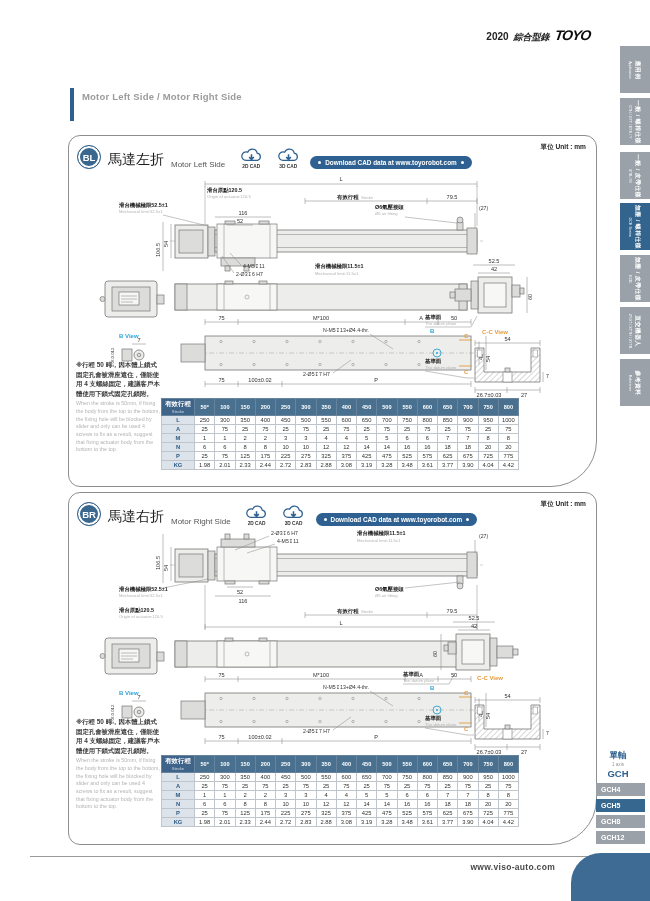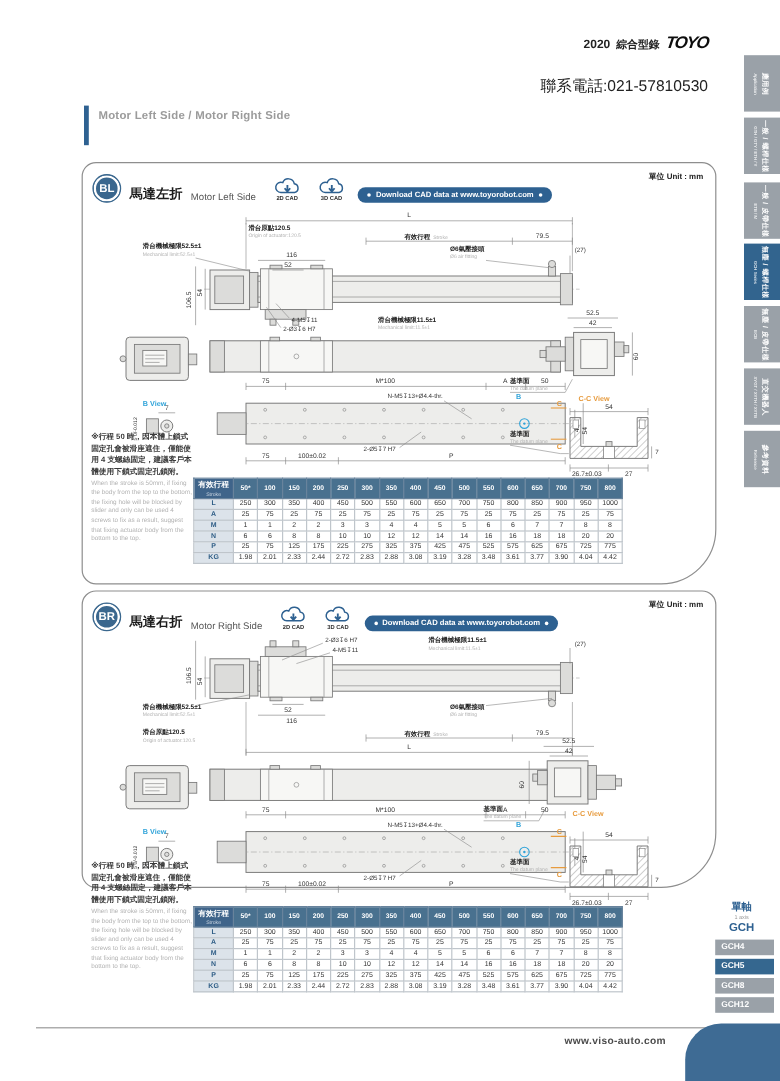--- a/index.html
+++ b/index.html
@@ -1,34 +1,34 @@
 <!DOCTYPE html>
 <html><head>
 <meta charset="utf-8">
 <style>
   html,body{margin:0;padding:0;background:#e8e8e8;}
   .page{position:relative;width:650px;height:901px;background:#fff;overflow:hidden;
         font-family:"Liberation Sans","DejaVu Sans",sans-serif;color:#222;}
   
   .brandline{position:absolute;top:27px;right:60px;display:flex;align-items:baseline;gap:5px;}
   .cat-year{font-size:10px;font-weight:bold;color:#222;}
-  .cat-label{font-size:9px;font-weight:bold;color:#222;}
+  .cat-label{font-size:9px;font-weight:bold;color:#222;font-style:italic;}
   .toyo{font-size:14px;font-weight:900;font-style:italic;letter-spacing:-1px;color:#0d0d0d;transform:skewX(-8deg);}
   .phone{position:absolute;top:63px;right:60px;font-size:13px;color:#222;}
   .titleblock{position:absolute;top:88px;left:70px;display:flex;gap:8px;}
   .tbar{width:4px;height:33px;background:#2e6191;}
   .h1{font-size:16px;font-weight:bold;color:#111;letter-spacing:1.5px;line-height:1.1;}
   .sub{font-size:9.5px;font-weight:bold;color:#9b9b9b;margin-top:3px;letter-spacing:.2px;}
   
   .panel{position:absolute;left:68px;width:529px;background:#fff;border:1.5px solid #8e8e8e;
          border-radius:12px 12px 46px 12px;box-sizing:border-box;}
   .panel-head{position:absolute;top:5px;left:8px;right:10px;height:28px;display:flex;align-items:flex-end;gap:7px;}
   .badge{width:22px;height:22px;border-radius:50%;background:#3a678e;color:#fff;font-size:9.5px;font-weight:bold;
          display:flex;align-items:center;justify-content:center;box-shadow:inset 0 0 0 2px #fff;border:1px solid #3a678e;flex:none;}
-  .pt-zh{font-size:11px;font-weight:bold;color:#1c1c1c;white-space:nowrap;}
+  .pt-zh{font-size:14px;font-weight:normal;color:#1c1c1c;white-space:nowrap;}
   .pt-en{font-size:8px;font-weight:normal;color:#555;white-space:nowrap;margin-right:4px;}
   .cad{display:flex;flex-direction:column;align-items:center;width:30px;flex:none;cursor:pointer;}
   .cad svg{width:27px;height:17px;}
   .cad span{font-size:4.8px;font-weight:bold;color:#333;margin-top:-1px;}
   .dl{display:flex;align-items:center;gap:4px;background:#2e6191;border-radius:9px;padding:3px 8px;
       color:#fff;font-size:6.4px;font-weight:bold;white-space:nowrap;cursor:pointer;}
   .dl i{width:3px;height:3px;border-radius:50%;background:#fff;display:block;}
   .unit{margin-left:auto;font-size:6.6px;font-weight:bold;color:#222;align-self:flex-start;margin-top:2px;white-space:nowrap;}
   .drawing{position:absolute;top:32px;left:6px;width:515px;height:232px;}
   .note{position:absolute;top:224px;left:7px;width:86px;}
@@ -78,21 +78,20 @@
 </head>
 <body>
 
 <div class="page">
 
   <div class="brandline">
     <span class="cat-year">2020</span>
     <span class="cat-label">綜合型錄</span>
     <span class="toyo">TOYO</span>
   </div>
-  <div class="phone">聯系電話:021-57810530</div>
   <div class="titleblock">
     <div class="tbar"></div>
     <div>
       <div class="sub">Motor Left Side / Motor Right Side</div>
     </div>
   </div>
 
   <section class="panel" style="top:135px;height:352px;">
     <div class="panel-head">
       <div class="badge">BL</div>
@@ -454,21 +453,21 @@
             <td>3.61</td>
             <td>3.77</td>
             <td>3.90</td>
             <td>4.04</td>
             <td>4.42</td>
           </tr>
         </tbody>
       </table>
   </section>
 
-  <section class="panel" style="top:492px;height:248px;">
+  <section class="panel" style="top:492px;height:353px;">
     <div class="panel-head">
       <div class="badge">BR</div>
       <span class="pt-zh">馬達右折</span>
       <span class="pt-en">Motor Right Side</span>
       <div class="cad">
         <svg viewBox="0 0 32 22">
             <path d="M9 16 a5.5 5.5 0 1 1 2-10.6 a6.5 6.5 0 0 1 12.4 1.2 a4.8 4.8 0 0 1 .4 9.4 z" fill="#fff" stroke="#2e6191" stroke-width="1.6"></path>
             <path d="M16 8 v6 M13 11.5 L16 15 l3-3.5" stroke="#2e6191" stroke-width="2" fill="none"></path>
           </svg>
         <span>2D CAD</span>

